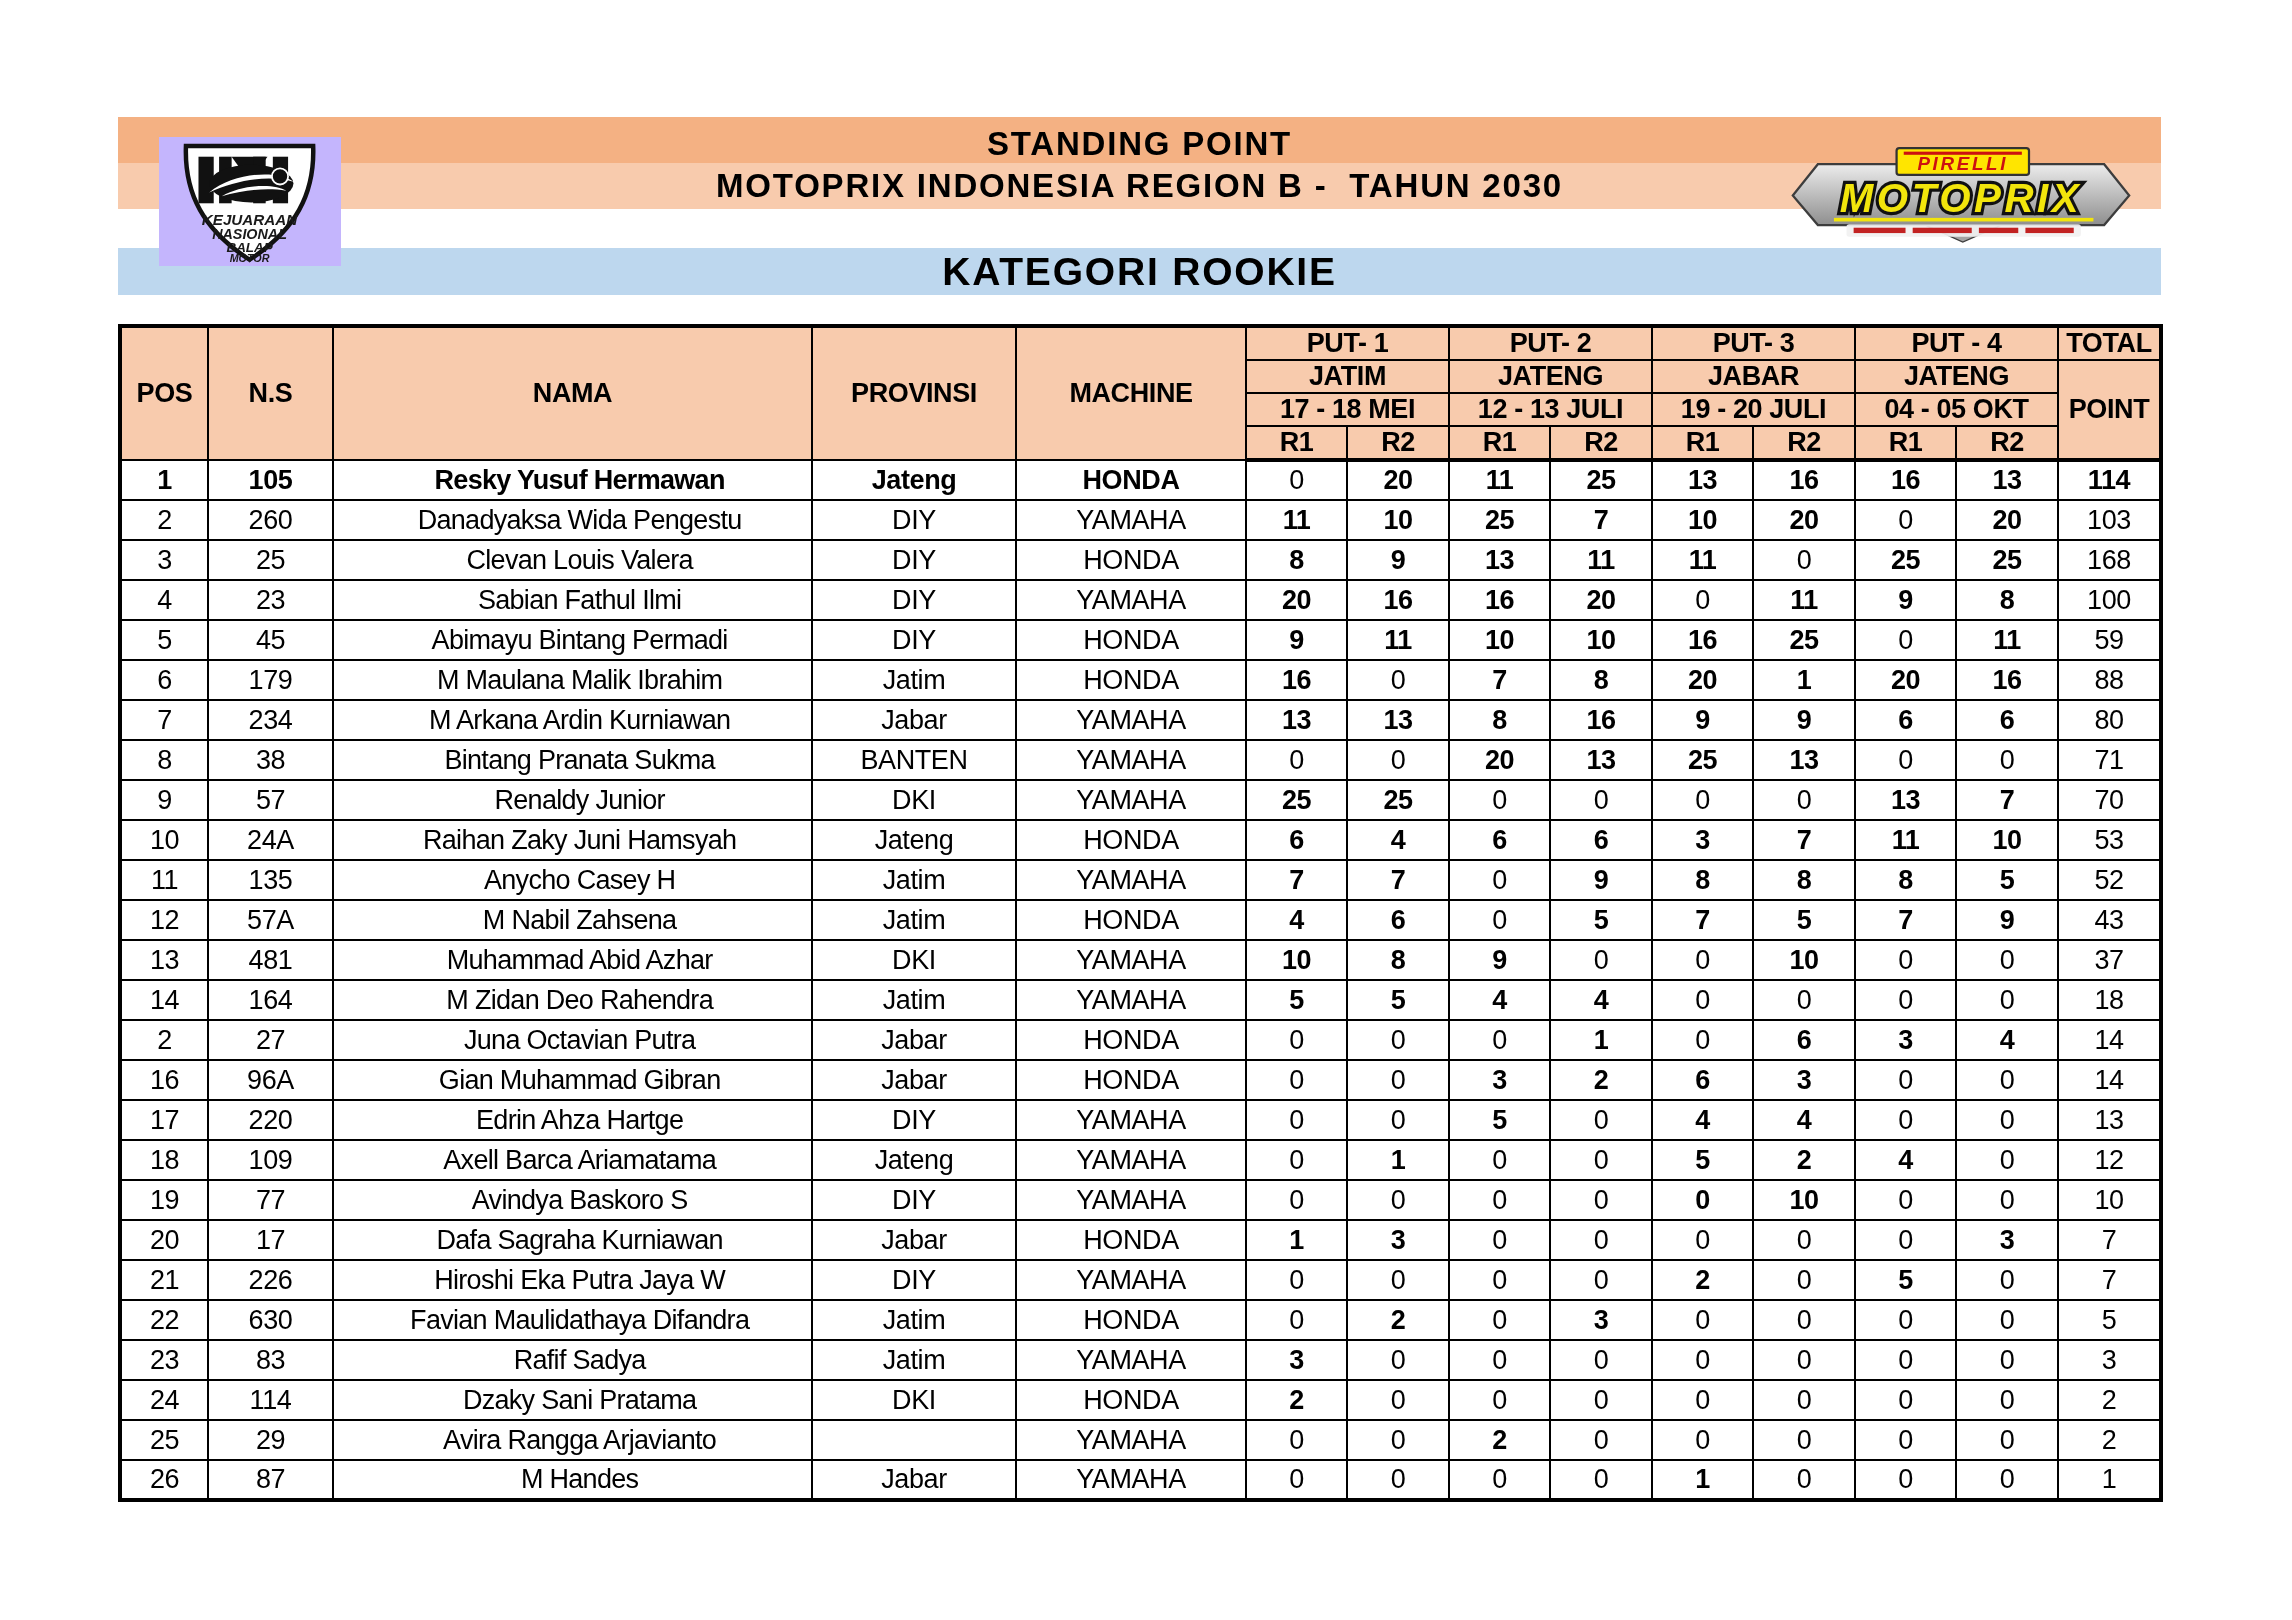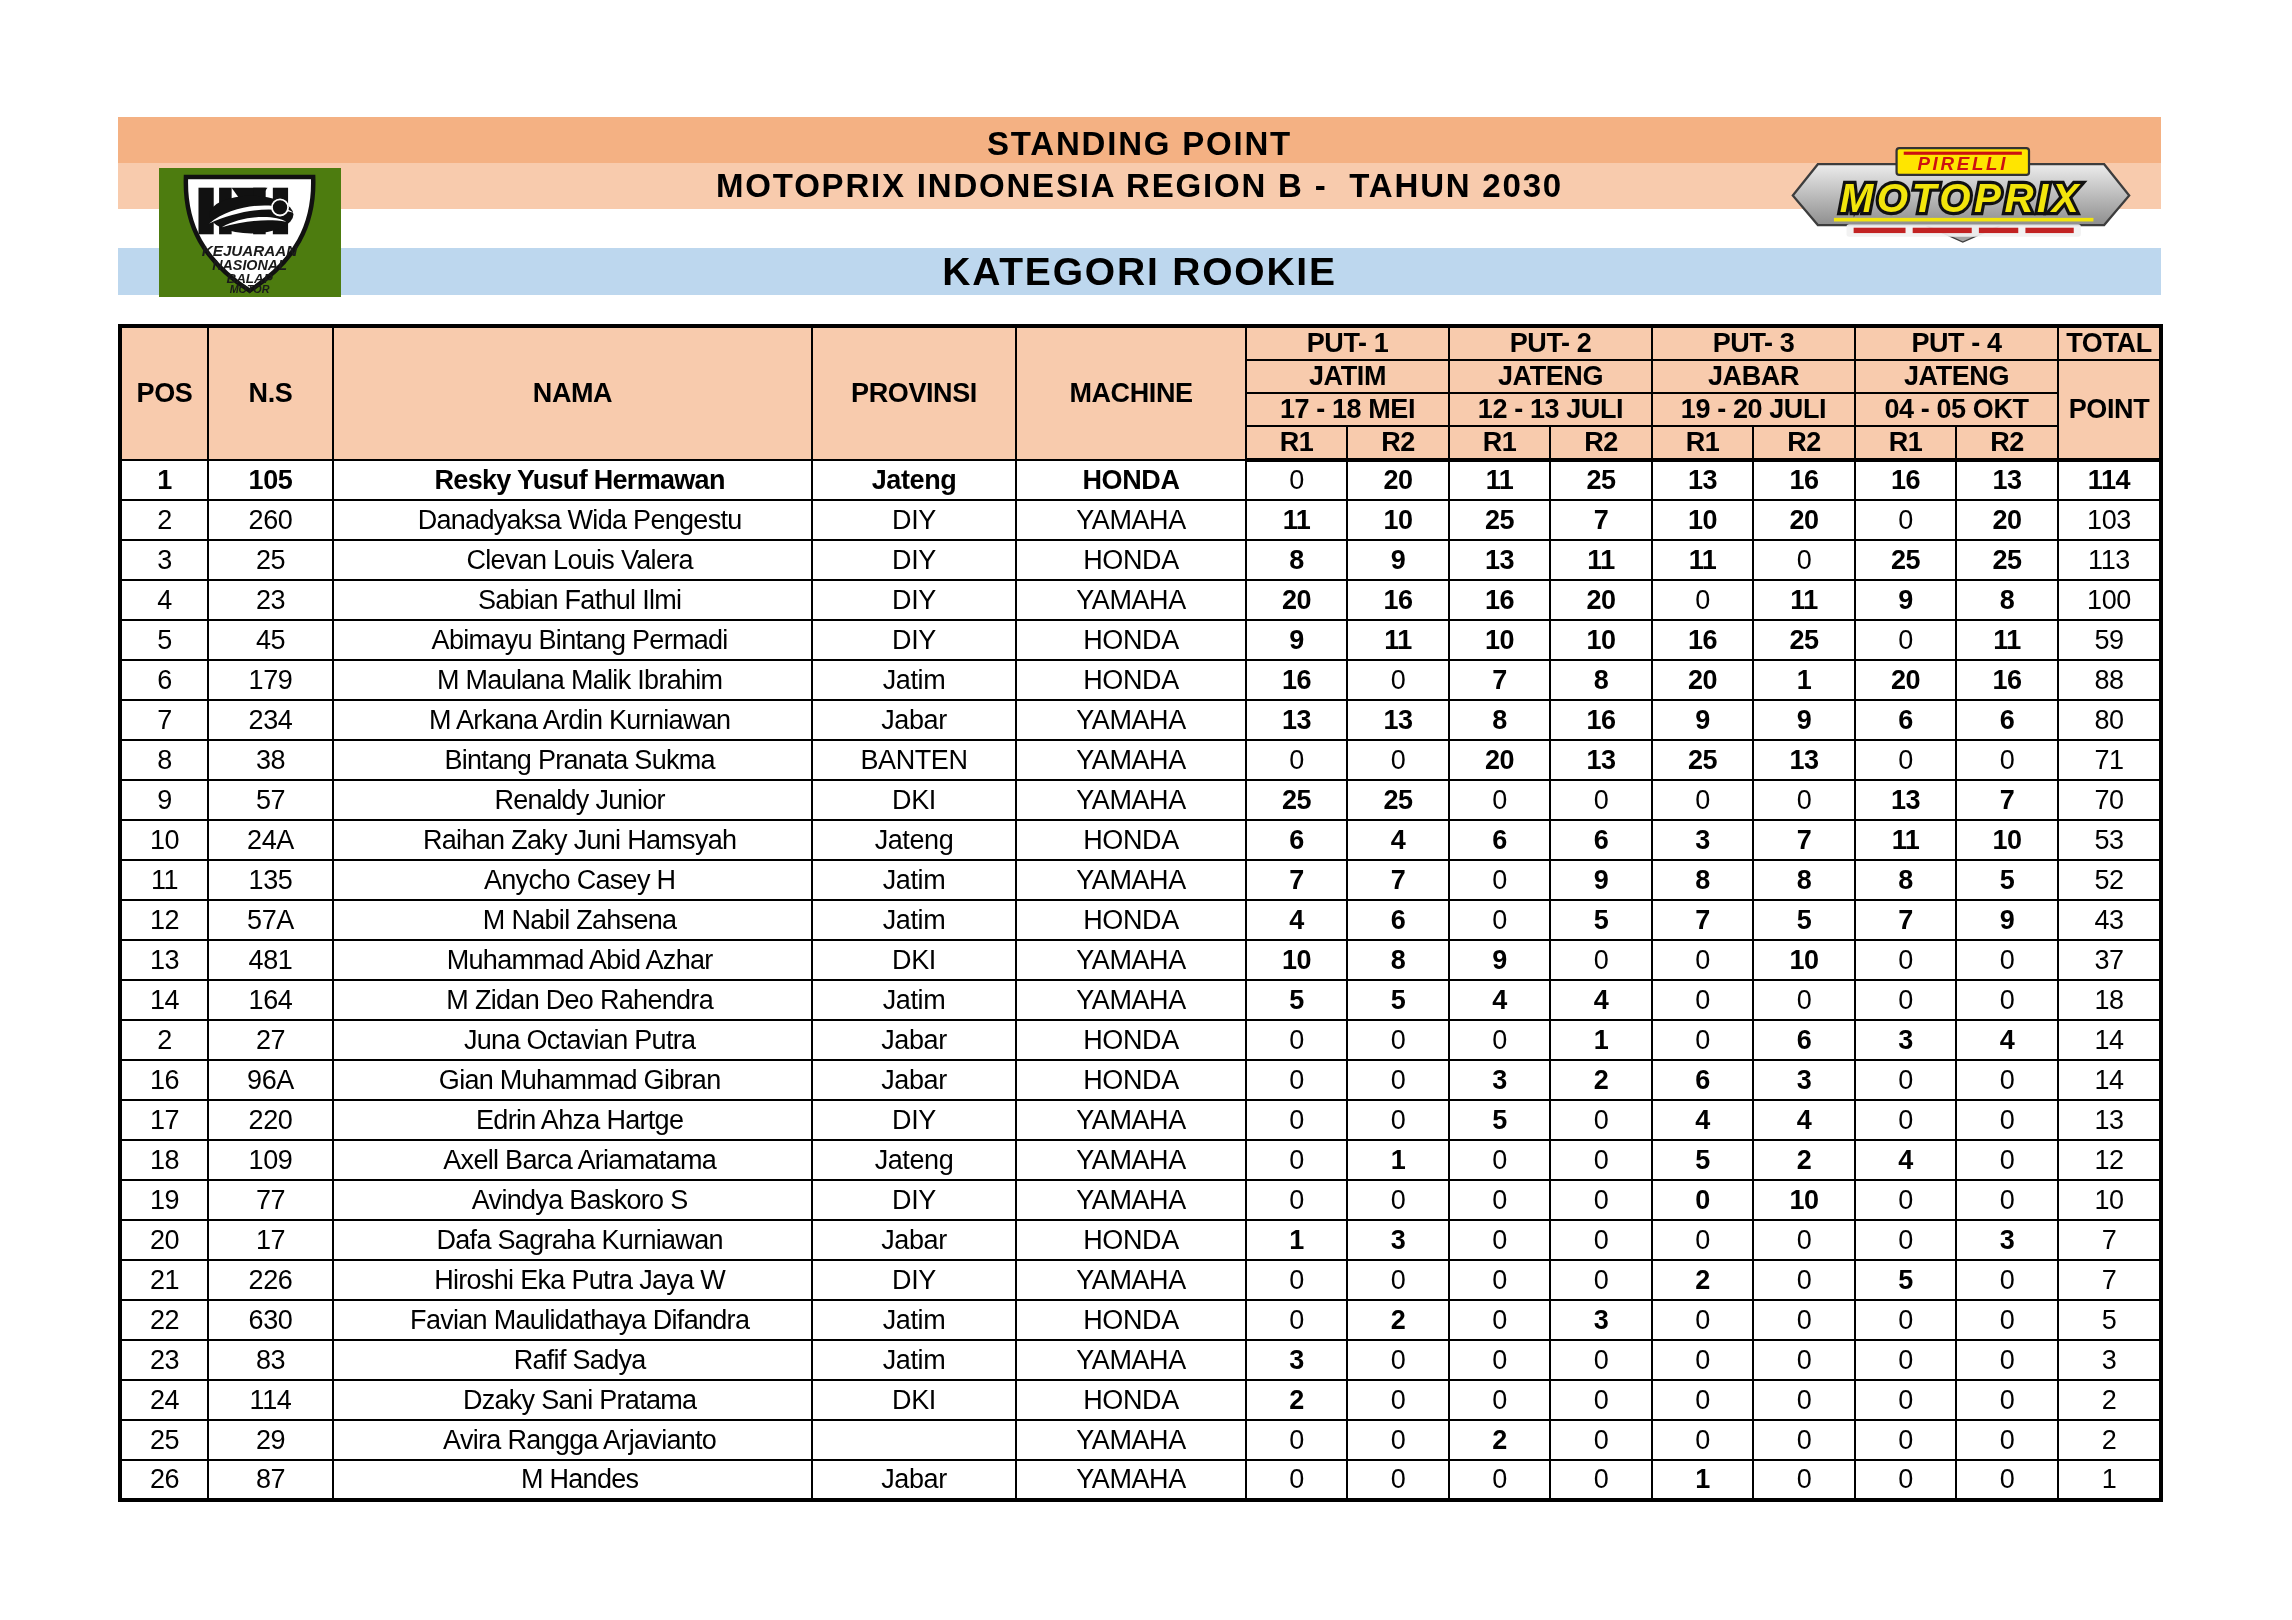--- a/index.html
+++ b/index.html
@@ -7,21 +7,21 @@
     width:2293px; height:1620px; position:relative; background:#ffffff;
     font-family:"Liberation Sans", sans-serif; overflow:hidden; color:#000;
   }
   .band { position:absolute; left:118px; width:2043px; display:flex; align-items:center; justify-content:center; }
   #band-top    { top:117px; height:54px; background:#F4B183; }
   #band-mid    { top:163px; height:46px; background:#F8CBAD; }
   #band-blue   { top:248px; height:47px; background:#BDD7EE; }
   .band-title  { font-weight:bold; font-size:33px; letter-spacing:1.8px; white-space:pre; }
   #band-blue .band-title { font-size:39px; }
 
-  #logo-left  { position:absolute; left:159px; top:137px; width:182px; height:129px; background:#4d7c0f;margin-top:31px; }
+  #logo-left  { position:absolute; left:159px; top:137px; width:182px; height:129px; background:#c4b5fd; }
   #logo-right { position:absolute; left:1791px; top:146px; width:340px; height:99px; }
 
   table#standings {
     position:absolute; left:118px; top:324px; width:2043px;
     border-collapse:collapse; table-layout:fixed; border:4.5px solid #000;
   }
   #standings th, #standings td {
     border:2.7px solid #000; padding:0; text-align:center; vertical-align:middle; overflow:hidden;
   }
   #standings thead th {
@@ -190,21 +190,21 @@
         <td class="">DIY</td>
         <td class="">HONDA</td>
         <td class="b">8</td>
         <td class="b">9</td>
         <td class="b">13</td>
         <td class="b">11</td>
         <td class="b">11</td>
         <td class="">0</td>
         <td class="b">25</td>
         <td class="b">25</td>
-        <td class="">113</td>
+        <td class="">168</td>
       </tr>
       <tr>
         <td class="">4</td>
         <td class="">23</td>
         <td class="name">Sabian Fathul Ilmi</td>
         <td class="">DIY</td>
         <td class="">YAMAHA</td>
         <td class="b">20</td>
         <td class="b">16</td>
         <td class="b">16</td>

